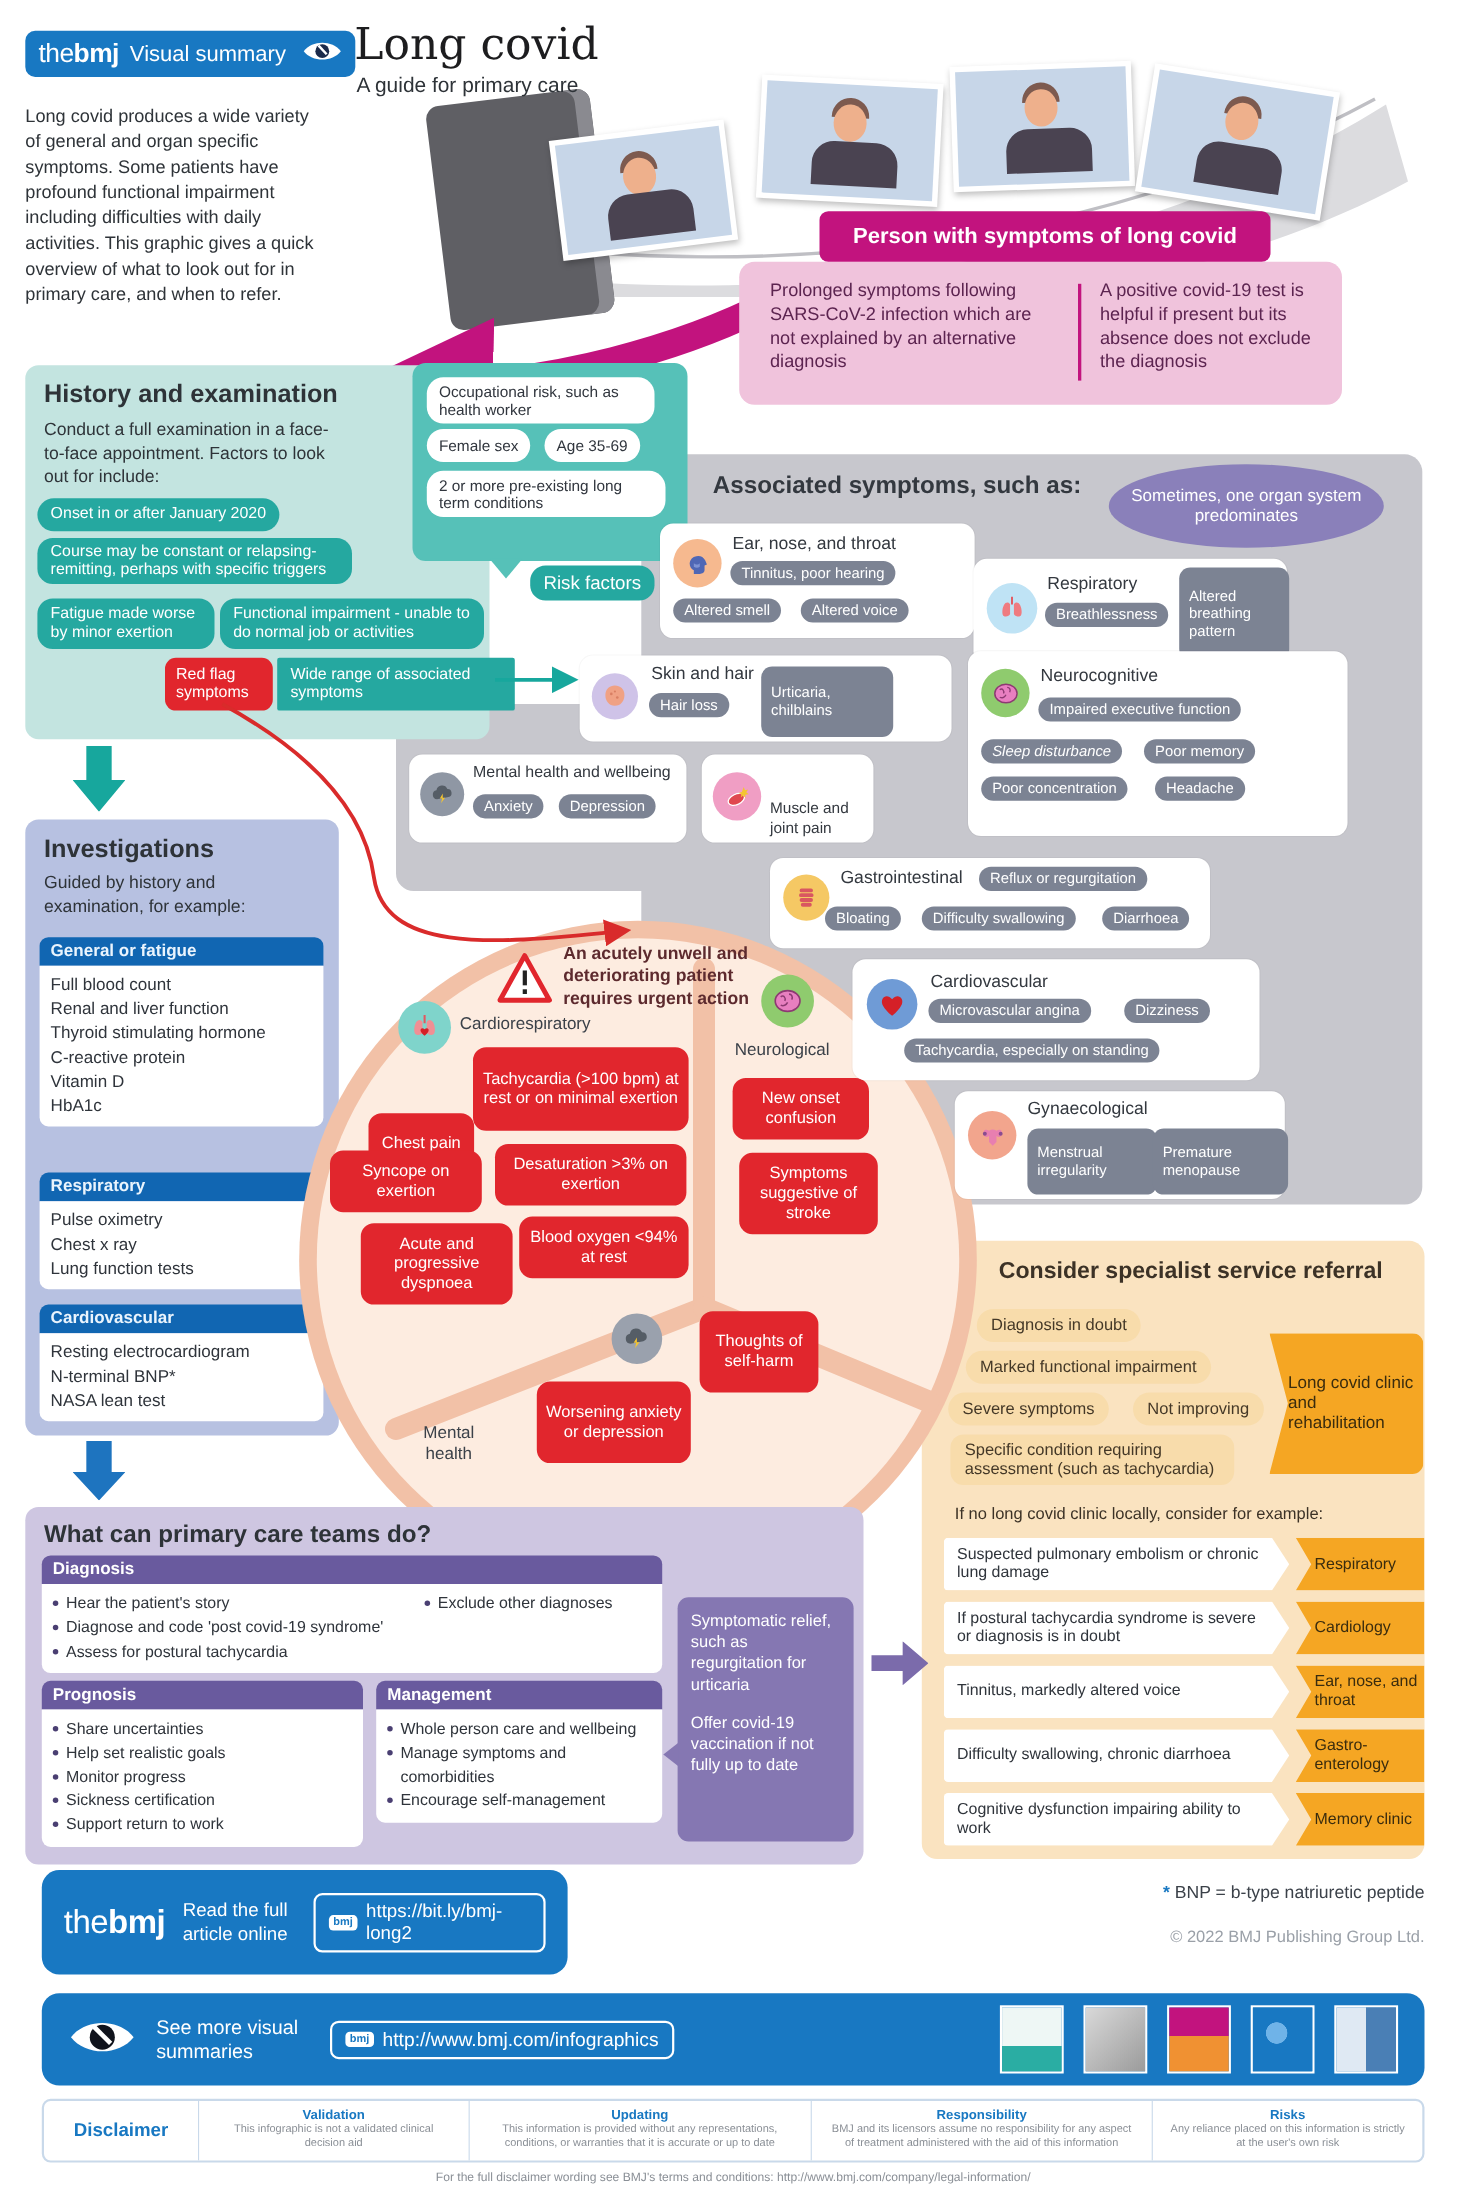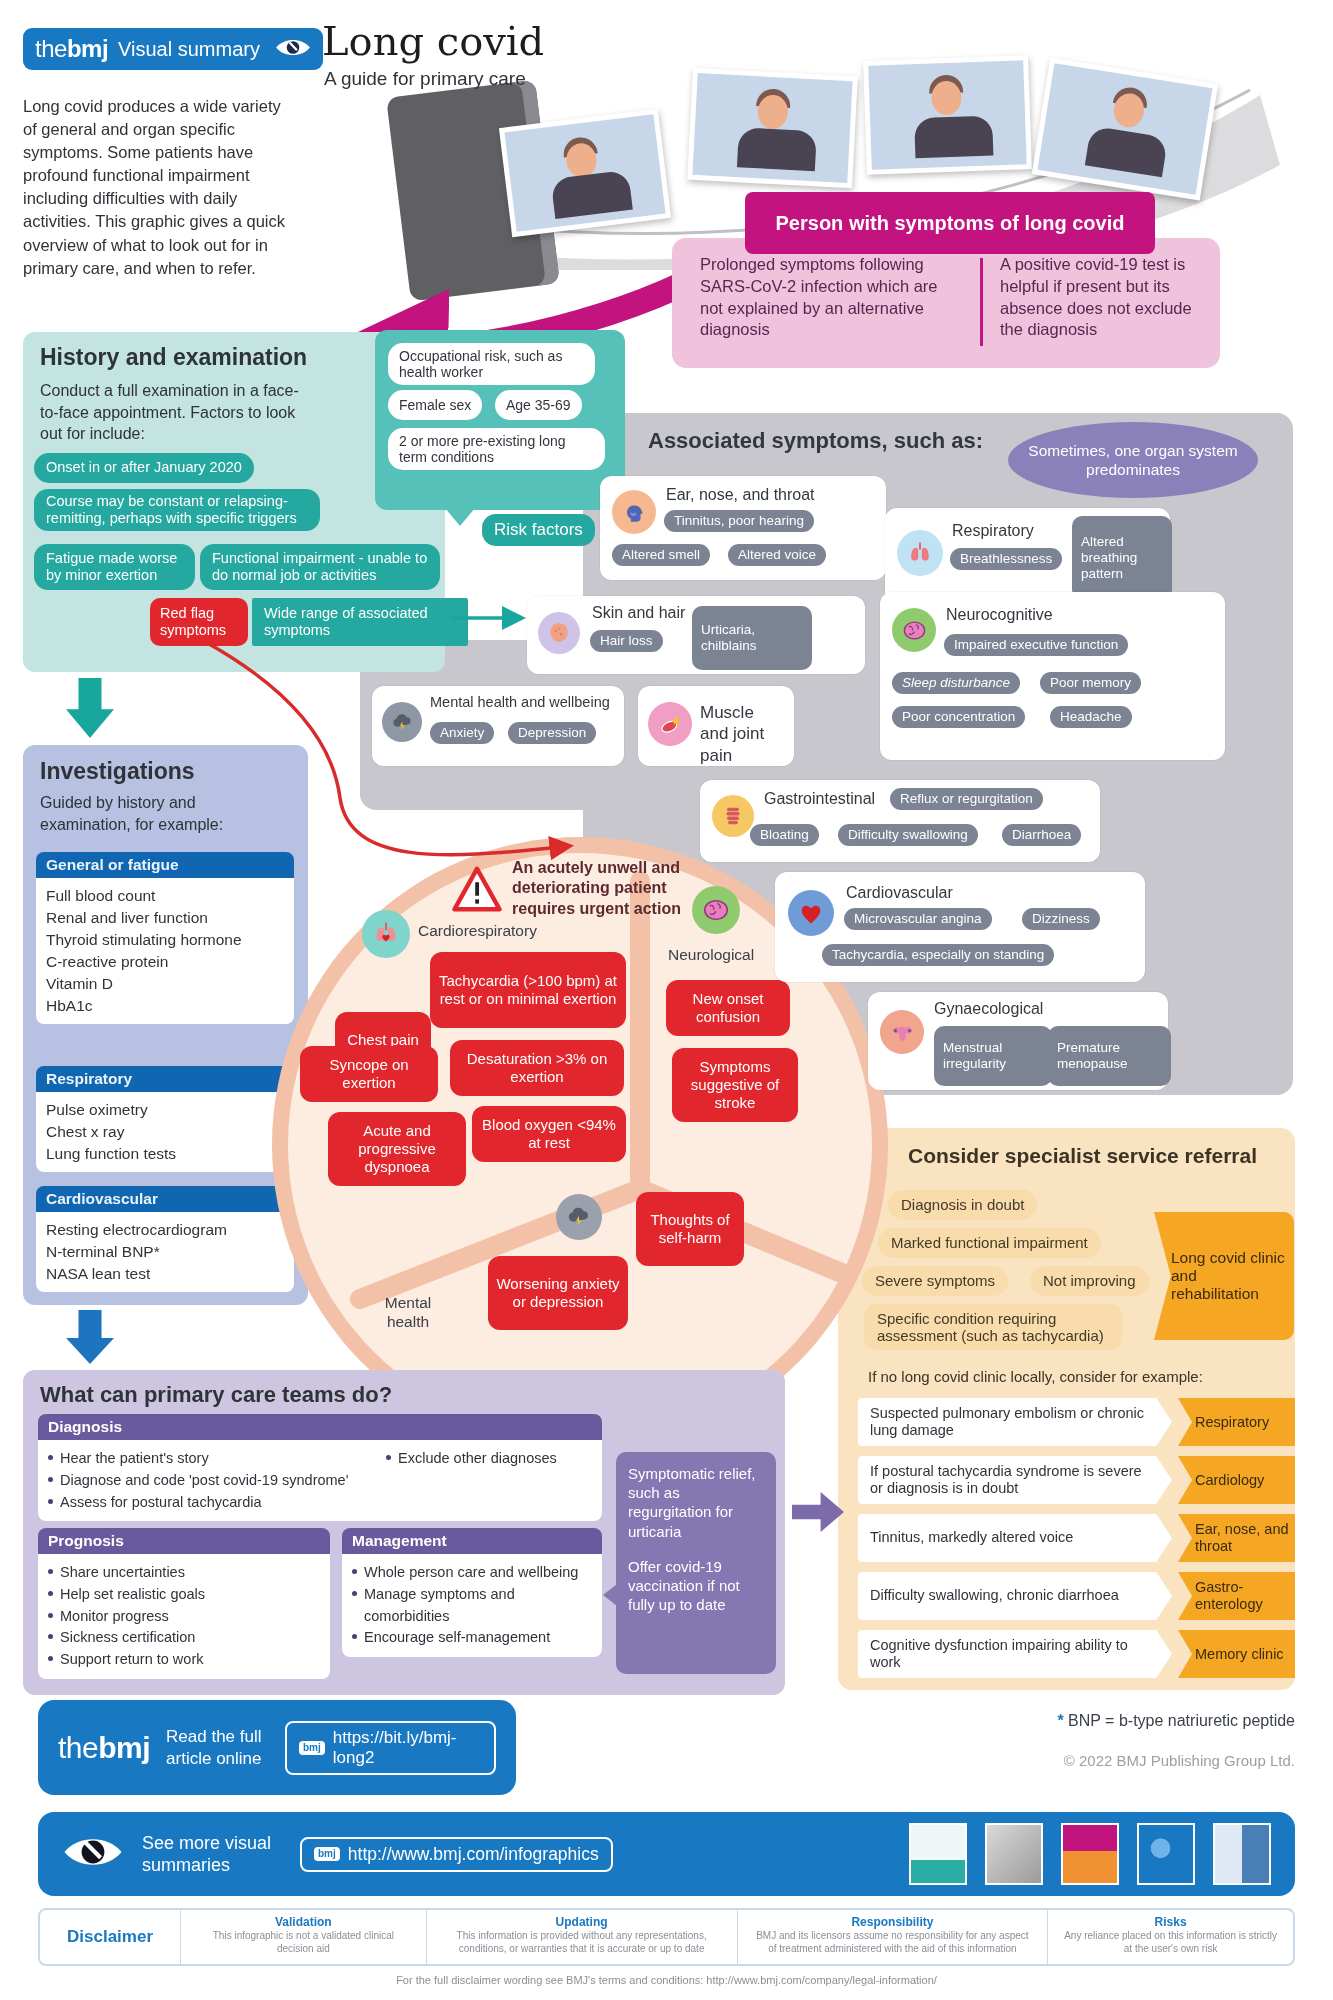--- a/index.html
+++ b/index.html
@@ -108,21 +108,21 @@
           <circle cx="16" cy="10" r="5.6" fill="#1b2a4a"></circle>
           <path d="M13 5.5l6.5 7" stroke="#fff" stroke-width="2"></path>
         </svg>
     </span>
   </div>
   <div class="abs" style="left:322px;top:18px;font-family:'DejaVu Serif',serif;font-size:40px;color:#1d1d1f;">Long covid</div>
   <div class="abs" style="left:324px;top:68px;font-size:19px;color:#2e3338;">A guide for primary care</div>
   <div class="abs" style="left:23px;top:95px;width:270px;font-size:16.5px;line-height:1.4;color:#2e3338;">Long covid produces a wide variety of general and organ specific symptoms. Some patients have profound functional impairment including difficulties with daily activities. This graphic gives a quick overview of what to look out for in primary care, and when to refer.</div>
 
   <div class="abs" style="left:672px;top:238px;width:548px;height:130px;background:#f0c3dc;border-radius:14px;"></div>
-  <div class="abs" style="left:745px;top:192px;width:410px;height:62px;background:#c2137e;border-radius:8px;color:#fff;font-size:20px;font-weight:600;display:flex;align-items:center;justify-content:center;">Person with symptoms of long covid</div>
+  <div class="abs" style="left:745px;top:192px;width:410px;height:46px;background:#c2137e;border-radius:8px;color:#fff;font-size:20px;font-weight:600;display:flex;align-items:center;justify-content:center;">Person with symptoms of long covid</div>
   <div class="abs" style="left:700px;top:254px;width:265px;font-size:16.5px;line-height:1.32;color:#5c2450;">Prolonged symptoms following SARS-CoV-2 infection which are not explained by an alternative diagnosis</div>
   <div class="abs" style="left:980px;top:258px;width:3px;height:88px;background:#c2137e;"></div>
   <div class="abs" style="left:1000px;top:254px;width:200px;font-size:16.5px;line-height:1.32;color:#5c2450;">A positive covid-19 test is helpful if present but its absence does not exclude the diagnosis</div>
 
   <div class="abs" style="left:583px;top:413px;width:710px;height:682px;background:#c7c7cd;border-radius:16px;"></div>
   <div class="abs" style="left:360px;top:640px;width:330px;height:170px;background:#c7c7cd;border-radius:16px 0 0 16px;"></div>
 
   <div class="abs" style="left:23px;top:745px;width:285px;height:560px;background:#b7c1e1;border-radius:12px;"></div>
   <div class="abs" style="left:40px;top:758px;font-size:23px;font-weight:600;color:#2e3338;">Investigations</div>
   <div class="abs" style="left:40px;top:792px;width:235px;font-size:16px;line-height:1.35;color:#2e3338;">Guided by history and examination, for example:</div>
@@ -309,21 +309,21 @@
   <div class="abs gpill" style="left:430px;top:722px;">Anxiety</div>
   <div class="abs gpill" style="left:508px;top:722px;">Depression</div>
 
   <div class="card" style="left:638px;top:686px;width:156px;height:80px;"></div>
   <div class="icn" style="left:648px;top:702px;width:44px;height:44px;background:#f09ec4;">
     <svg width="27" height="27" viewBox="0 0 24 24">
         <ellipse cx="11" cy="14" rx="7" ry="4.2" fill="#e0484f" stroke="#fff" stroke-width="1" transform="rotate(-25 11 14)"></ellipse>
         <path fill="#f4c531" d="M17 4l1 2.6 2.6-.6-1.6 2.2 2 1.6-2.8.4.3 2.6-2-1.9-1.9 1.6.6-2.6-2.4-1 2.7-.9z"></path>
       </svg>
   </div>
-  <div class="abs ctitle" style="left:700px;top:702px;width:86px;line-height:1.25;font-size:17px;">Muscle and joint pain</div>
+  <div class="abs ctitle" style="left:700px;top:726px;width:86px;line-height:1.25;font-size:14px;">Muscle and joint pain</div>
 
   <div class="card" style="left:700px;top:780px;width:400px;height:82px;"></div>
   <div class="icn" style="left:712px;top:795px;width:42px;height:42px;background:#f5c864;">
     <svg width="26" height="26" viewBox="0 0 24 24">
         <path fill="none" stroke="#d95760" stroke-width="3.2" stroke-linecap="round" d="M8 6h8M7.5 10h9M8 14h8M9 18h6"></path>
       </svg>
   </div>
   <div class="abs ctitle" style="left:764px;top:790px;">Gastrointestinal</div>
   <div class="abs gpill" style="left:890px;top:788px;">Reflux or regurgitation</div>
   <div class="abs gpill" style="left:750px;top:824px;">Bloating</div>

